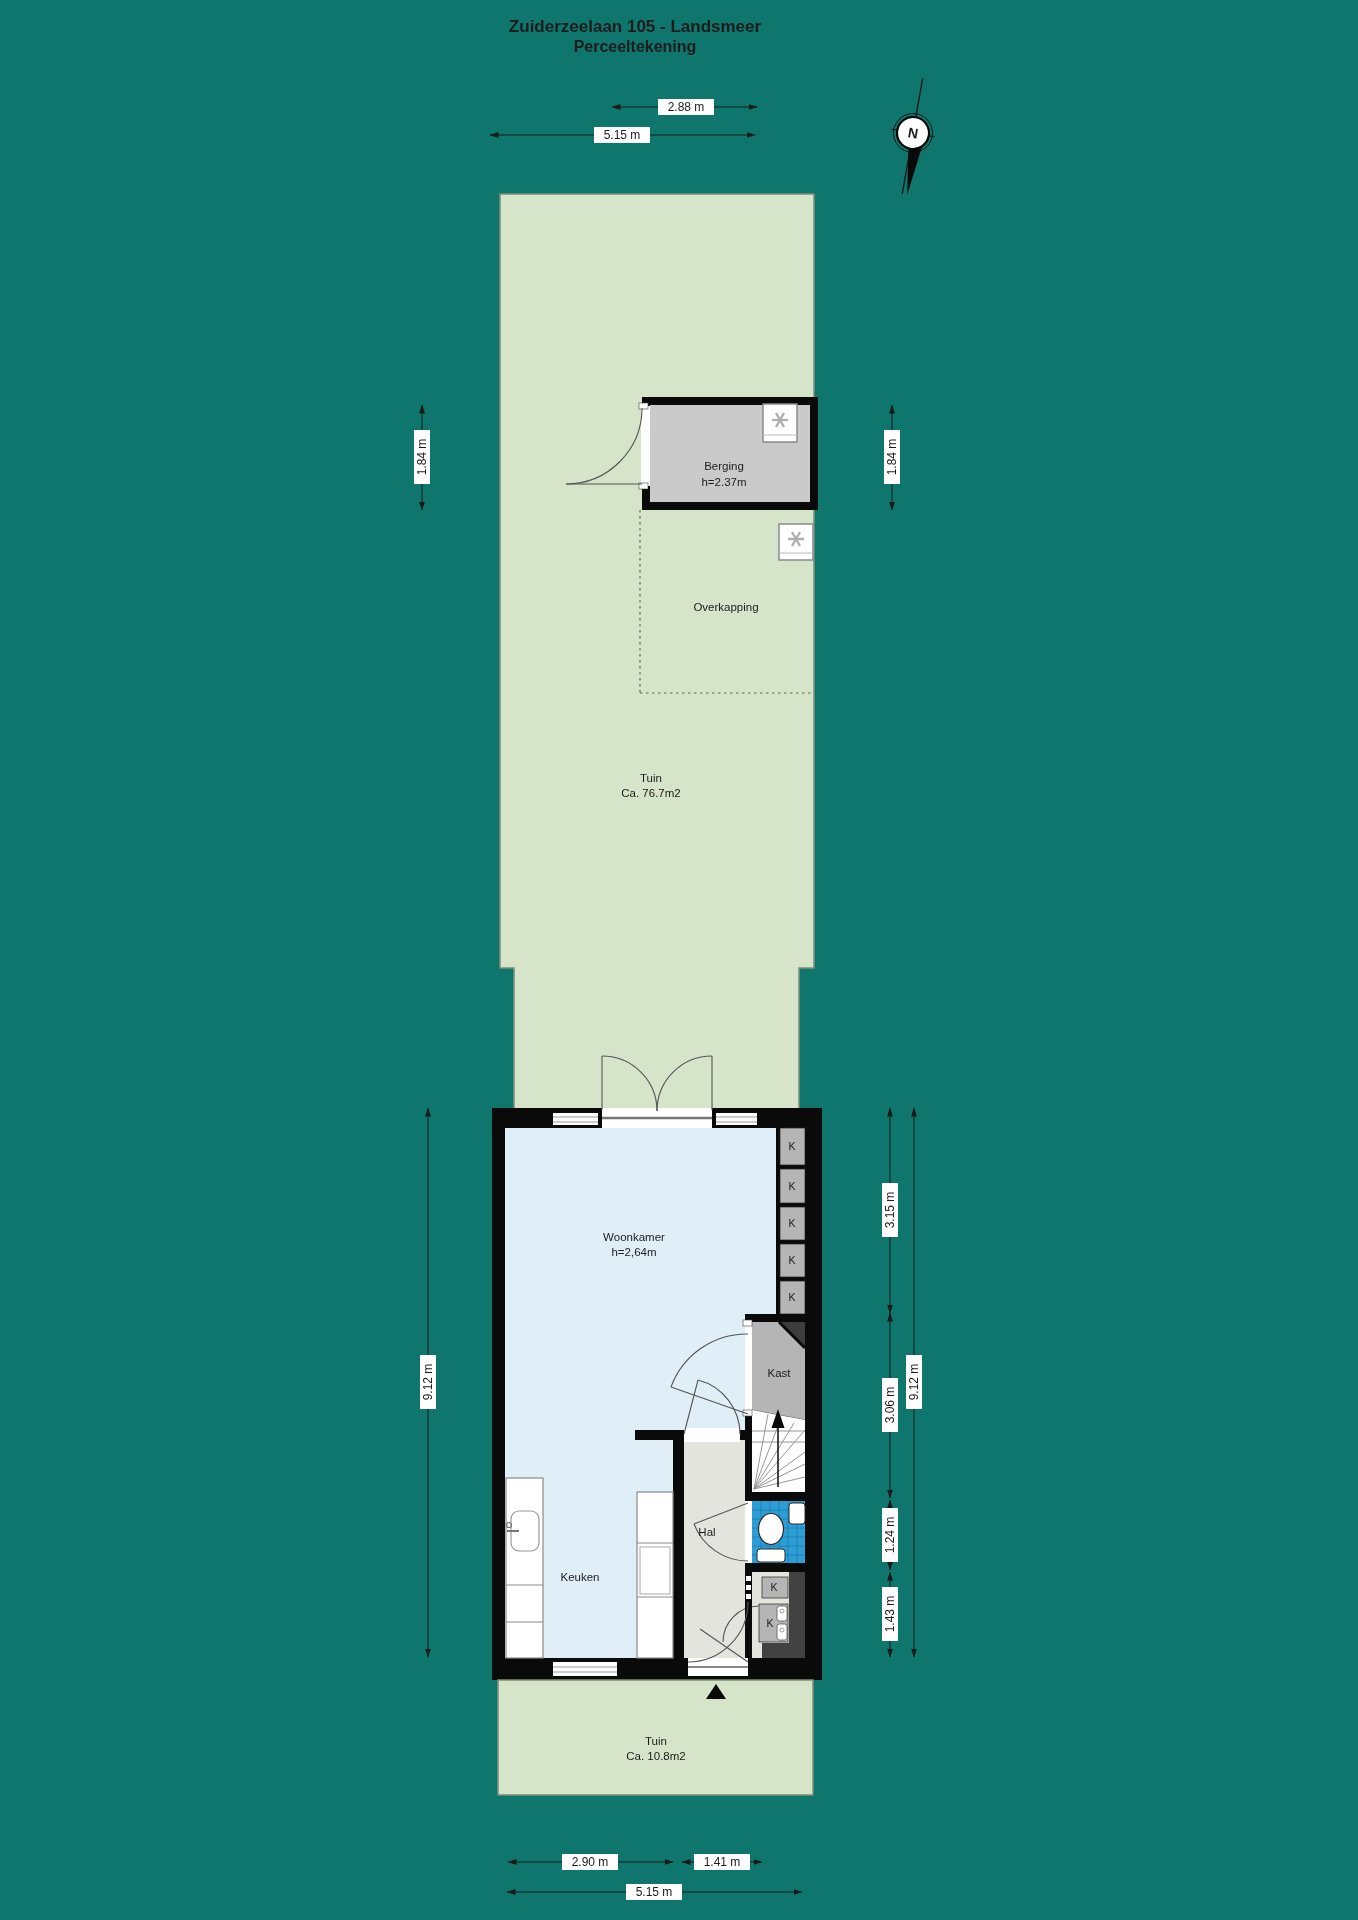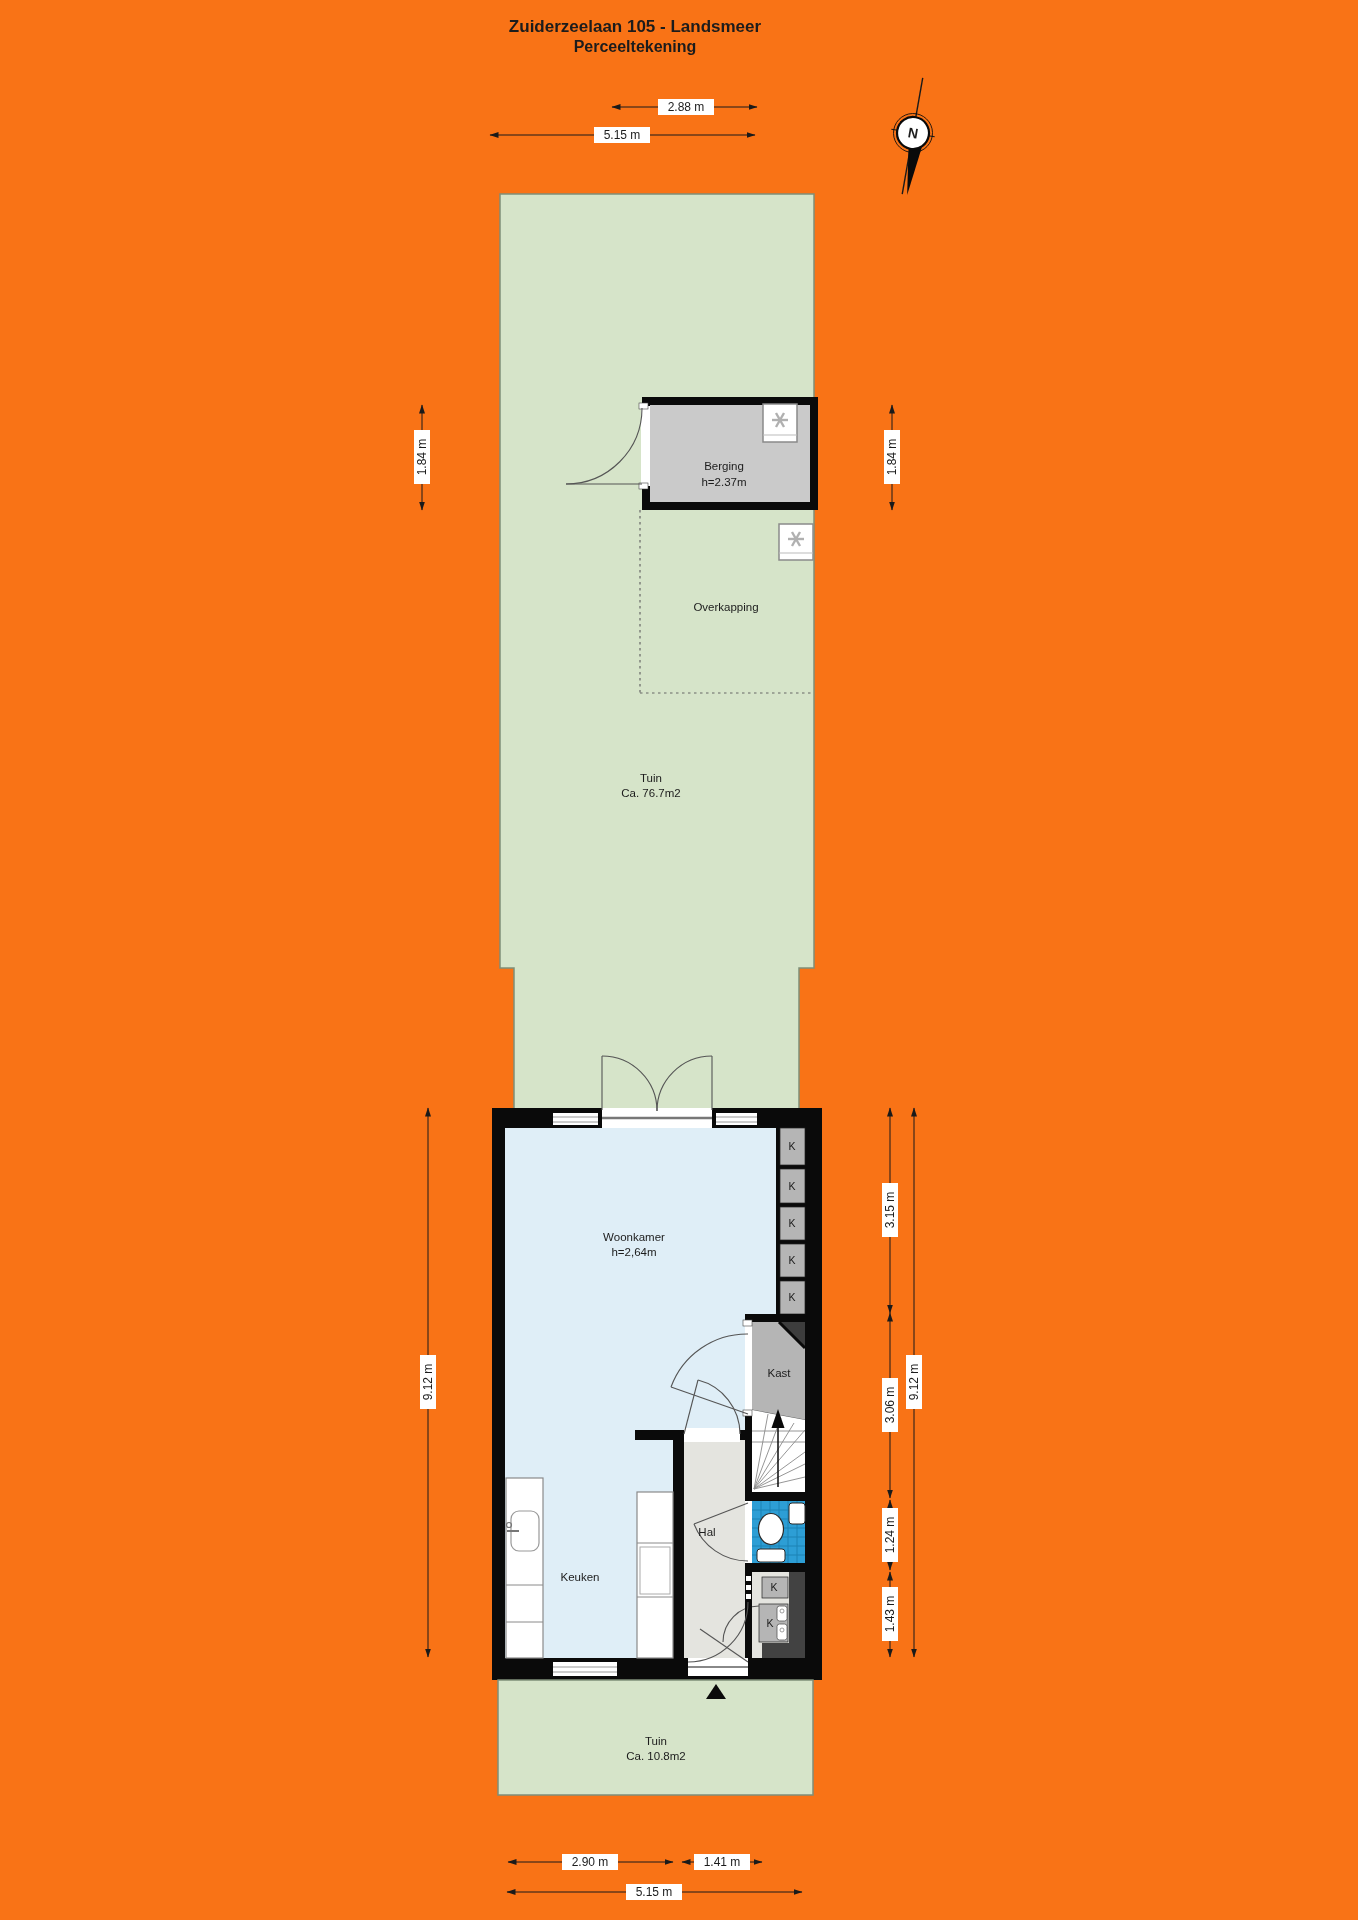--- a/index.html
+++ b/index.html
@@ -1,16 +1,16 @@
 <!DOCTYPE html>
 <html><head>
 <meta charset="utf-8">
 <style>
   html,body{margin:0;padding:0;background:#ffffff;}
-  .page{position:relative;width:1358px;height:1920px;background:#f97316;overflow:hidden;}
+  .page{position:relative;width:1358px;height:1920px;background:#0f766e;overflow:hidden;}
   svg{position:absolute;left:0;top:0;}
   svg text{font-family:"Liberation Sans","DejaVu Sans",sans-serif;fill:#1c1c1c;}
   .title1{font-size:17px;font-weight:bold;}
   .title2{font-size:16px;font-weight:bold;}
   .room-label{font-size:11.5px;}
   .k-label{font-size:10.5px;}
   .dim{font-size:12px;}
   .north{font-size:14px;font-weight:bold;}
   .dimline{stroke:#1a1a1a;stroke-width:1;fill:none;}
   .arc{stroke:#555;stroke-width:1.1;fill:none;}

